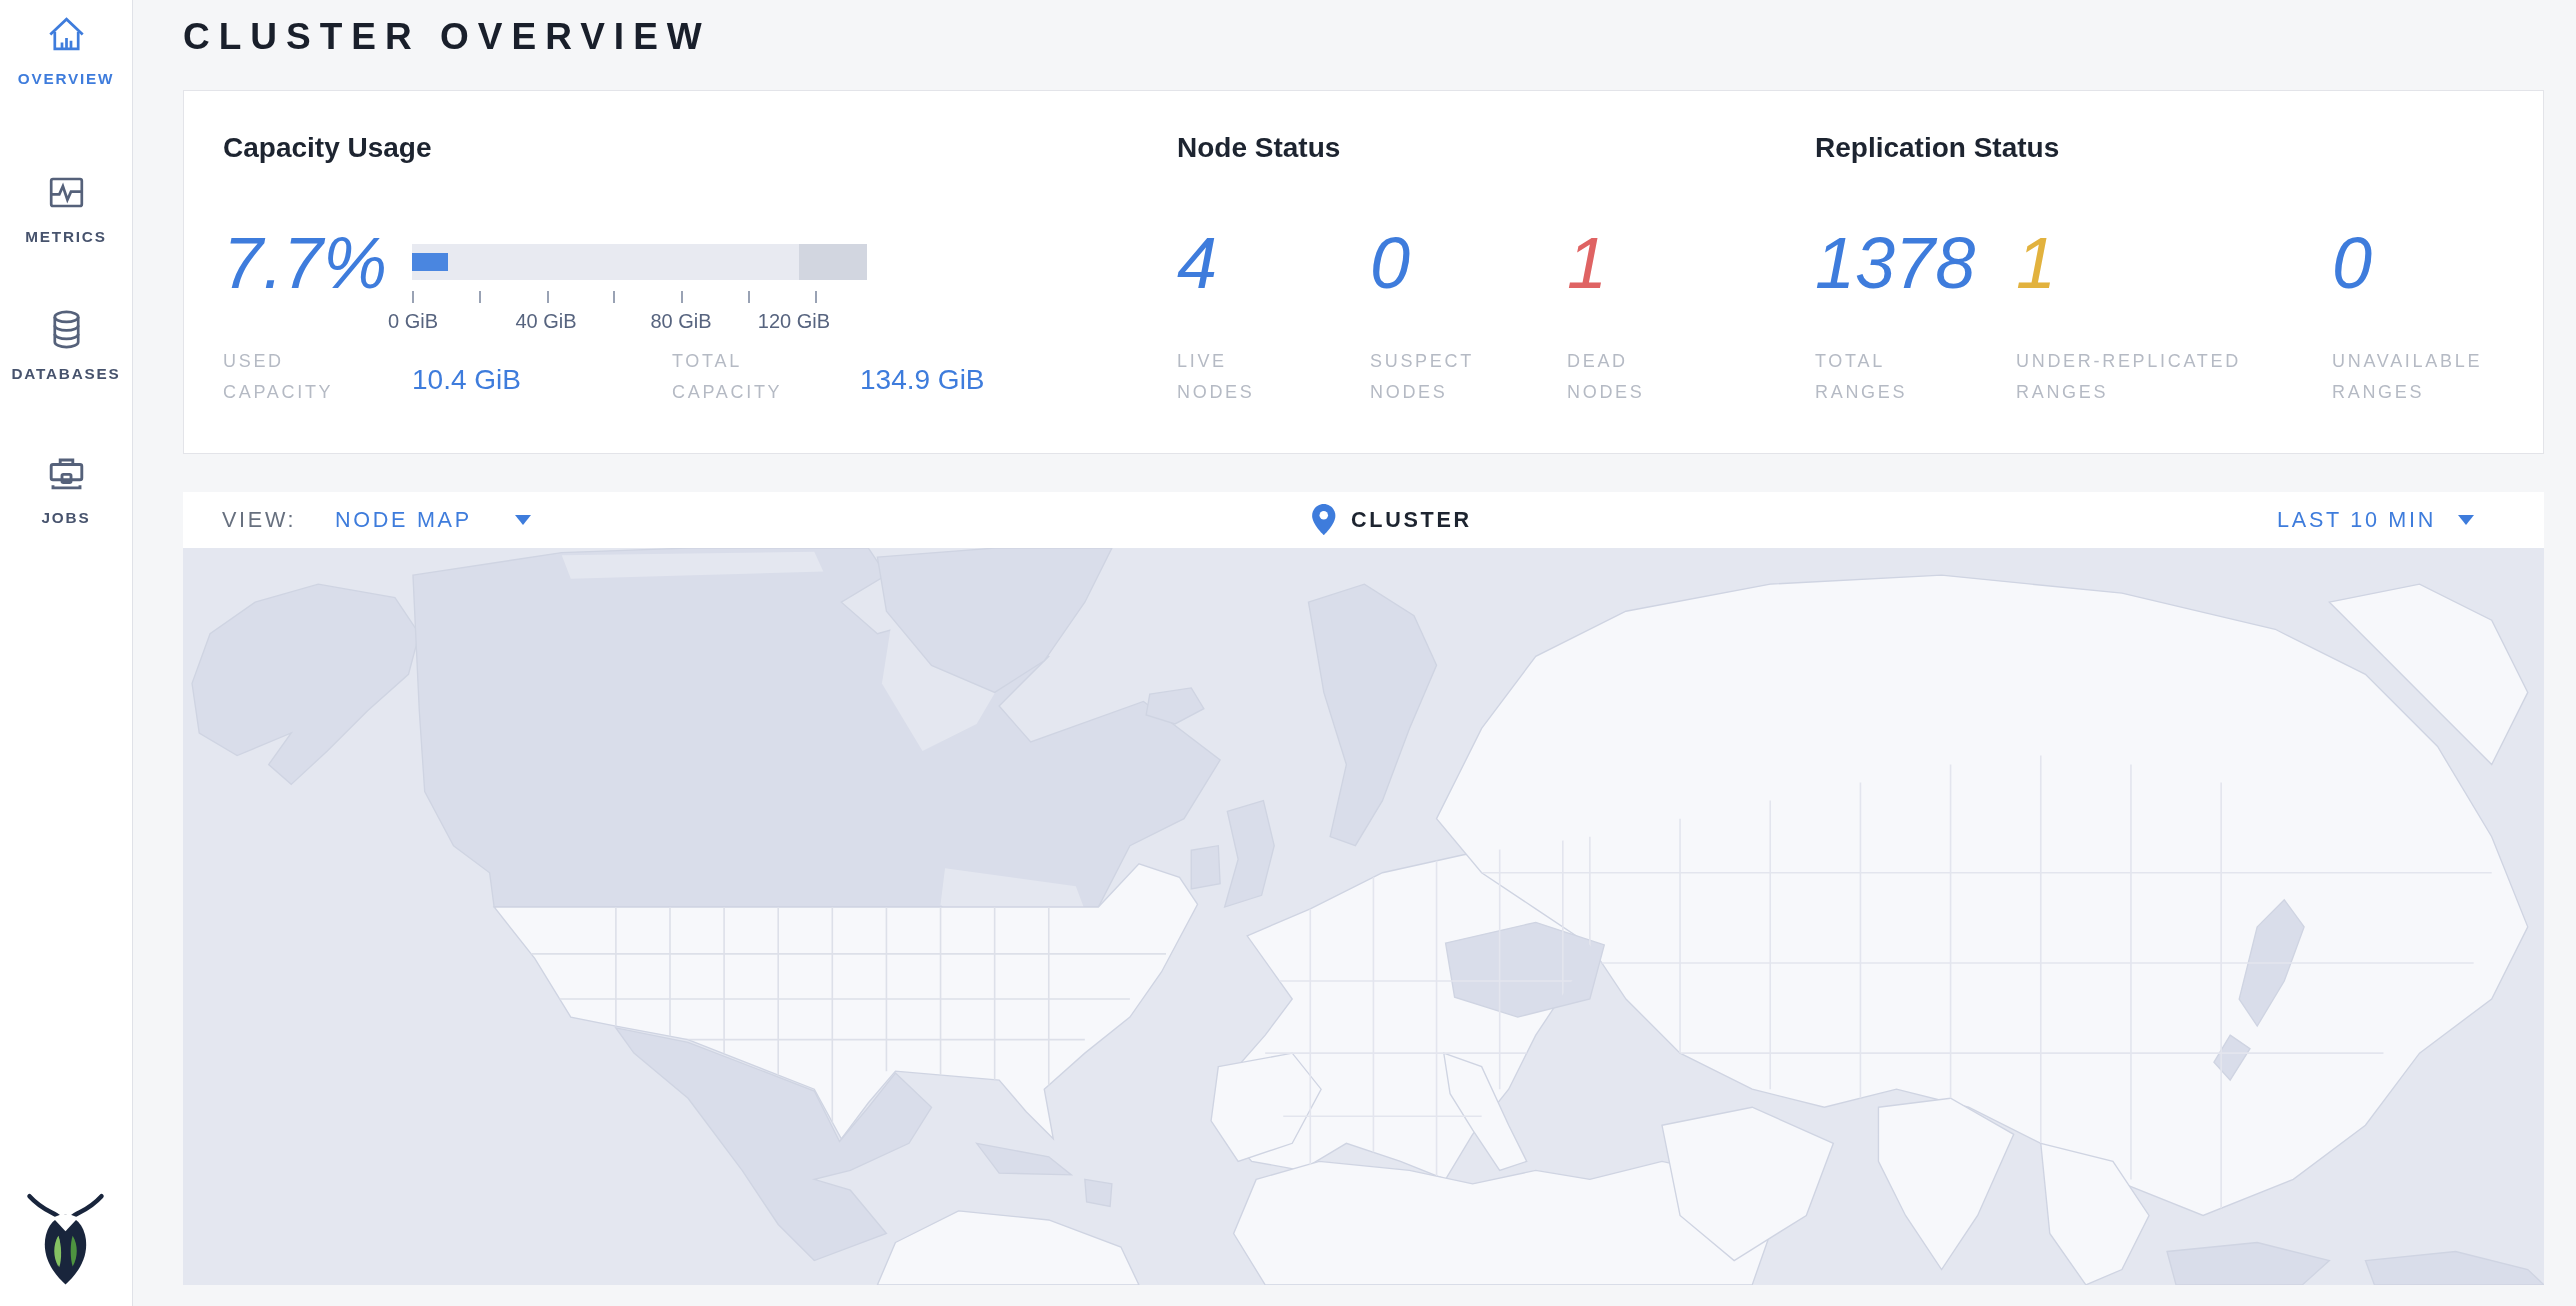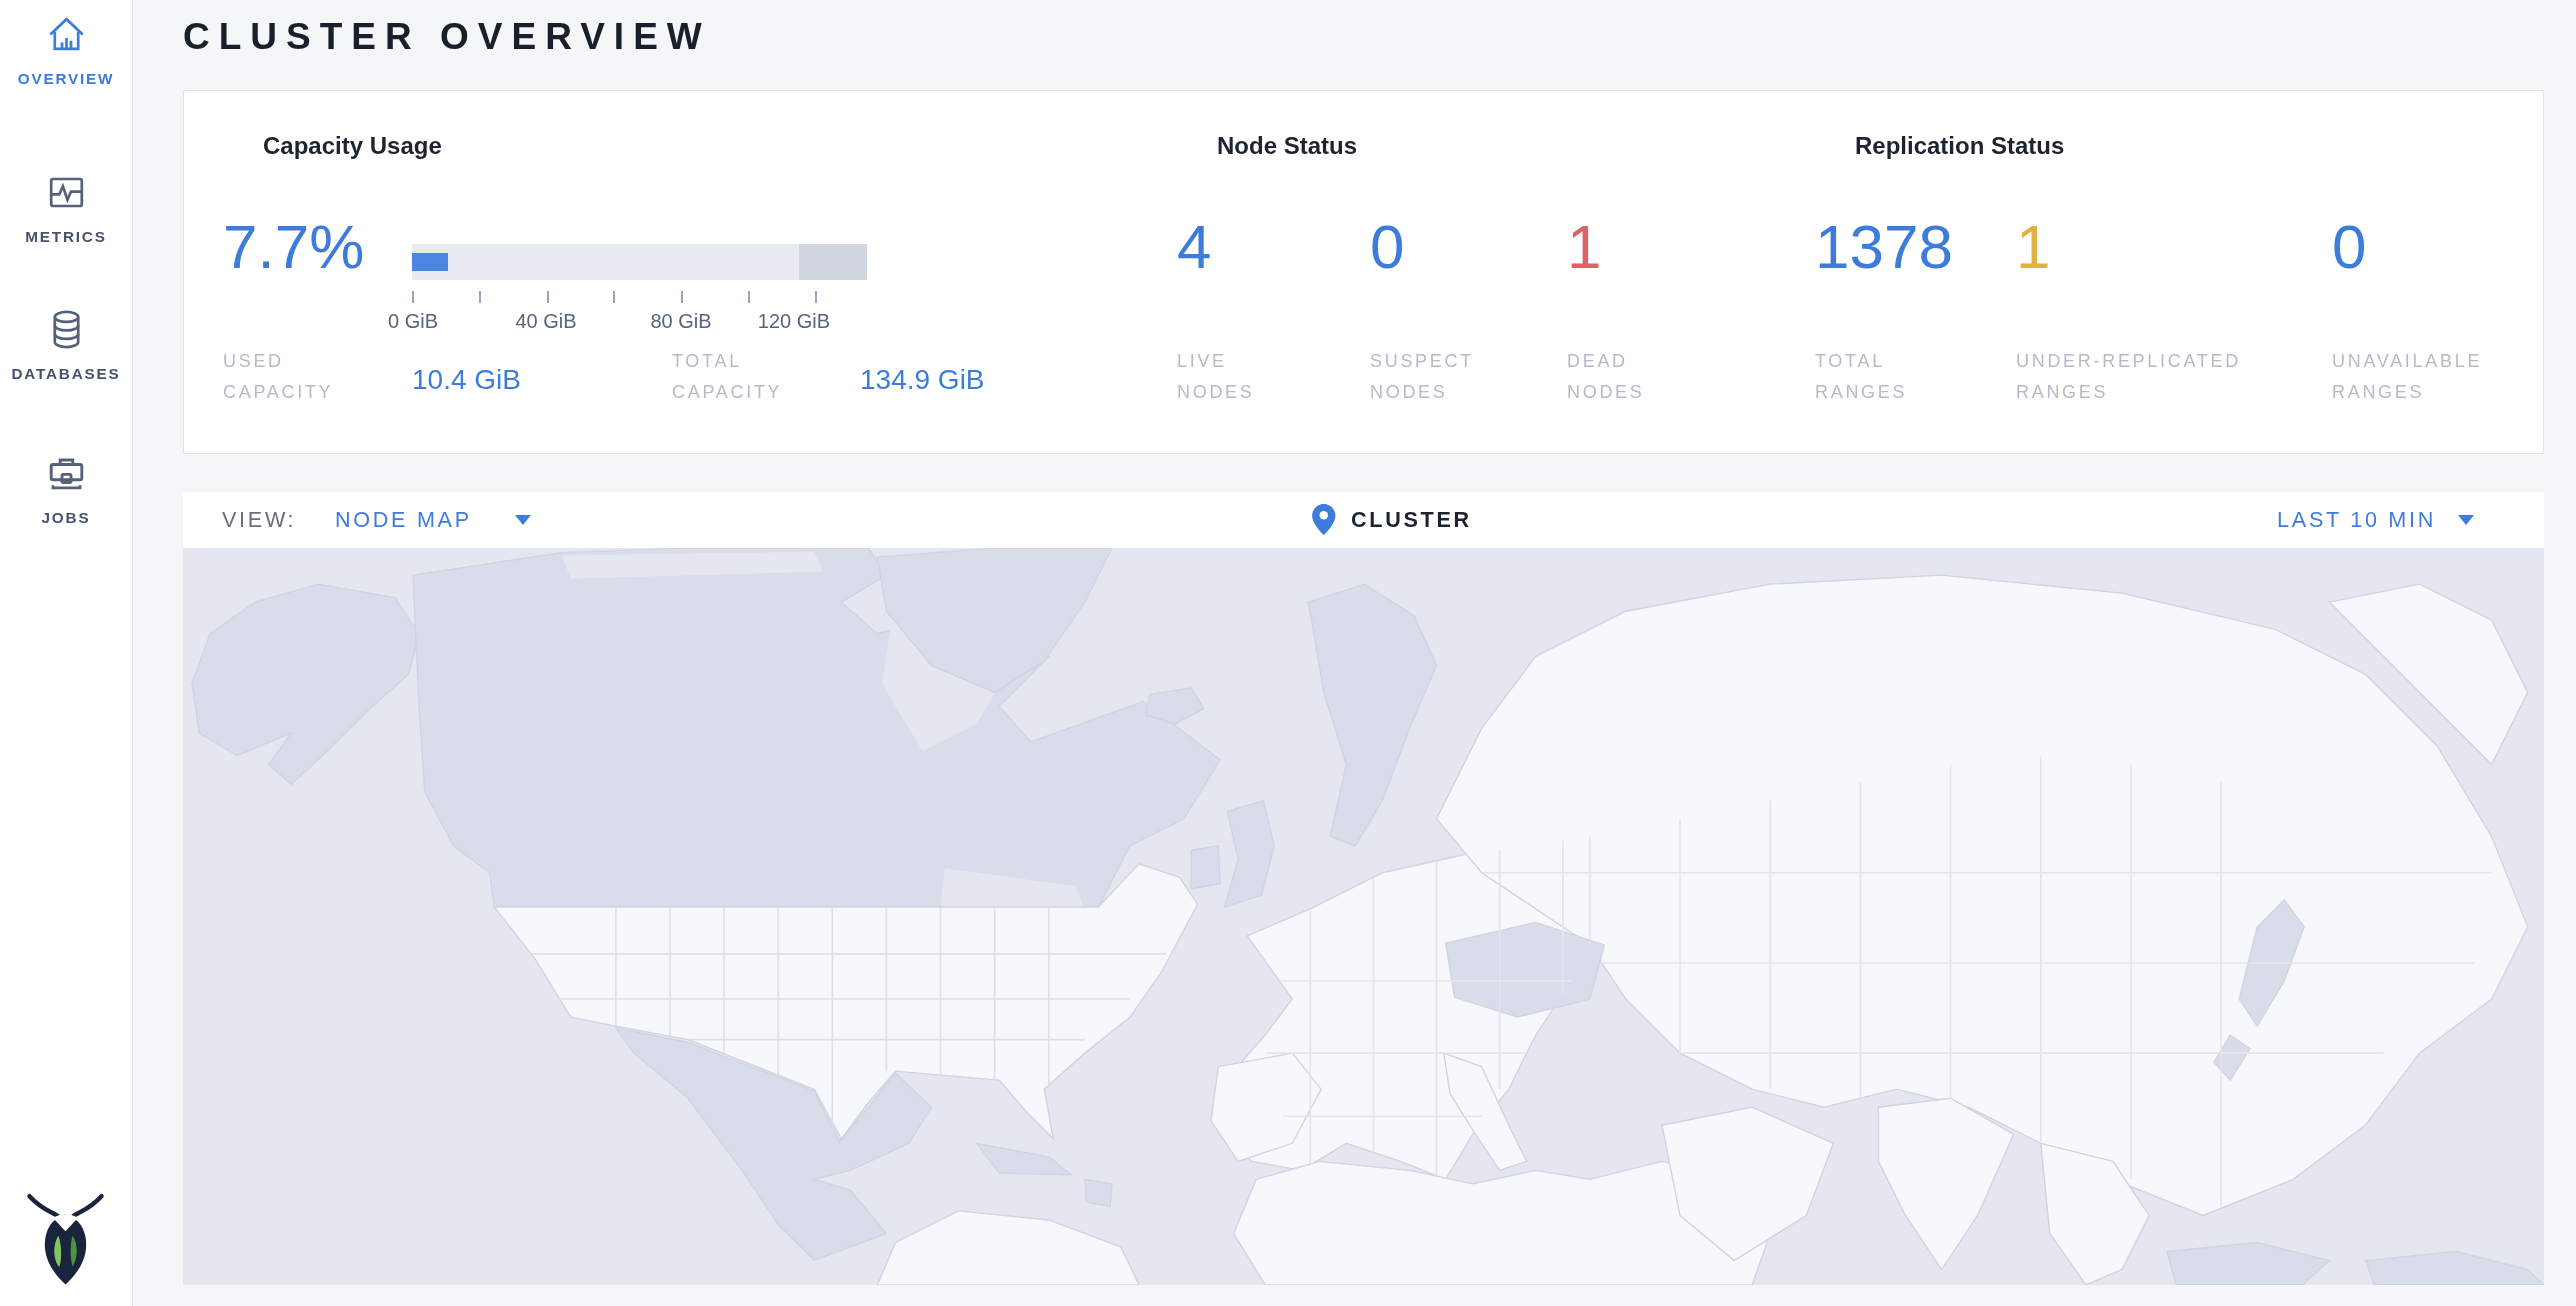--- a/index.html
+++ b/index.html
@@ -13,22 +13,22 @@
   .nav-item .nav-label{font-size:15.3px;font-weight:700;letter-spacing:1.8px;color:#47536d;}
   .nav-item.active .nav-label{color:#3e7cdc;}
   #logo{position:absolute;left:23.5px;top:1189px;width:83px;height:99px;}
   
   #content{position:absolute;left:133px;top:0;width:2443px;height:1306px;background:#f5f6f8;}
   #page-title{position:absolute;left:50px;top:16px;font-size:37px;font-weight:700;
               letter-spacing:9px;color:#191f2b;}
   .panel{position:absolute;background:#fff;border:0.9px solid #e3e4e9;box-sizing:border-box;}
   
   #stats-panel{left:50px;top:90px;width:2361px;height:364px;}
-  .stat-title{position:absolute;top:41px;font-size:24px;font-weight:700;color:#1d2430;margin-left:40px;}
-  .big-num{position:absolute;top:126px;font-size:62px;line-height:60px;color:#3e7cdc;}
+  .stat-title{position:absolute;top:41px;font-size:28px;font-weight:700;color:#1d2430;}
+  .big-num{position:absolute;top:142px;font-size:72px;line-height:60px;color:#3e7cdc;font-style:italic;}
   .big-num.red{color:#df6363;} .big-num.amber{color:#e2b23e;}
   .stat-label{position:absolute;top:255px;font-size:18px;line-height:31px;letter-spacing:2.7px;
               color:#b5bac4;}
   .stat-value{position:absolute;top:273px;font-size:28px;color:#3e7cdc;}
   
   #cap-bar{position:absolute;left:228px;top:153px;width:455px;height:36px;background:#e8eaf1;}
   #cap-bar .nonusable{position:absolute;right:0;top:0;width:68px;height:36px;background:#d2d6e0;}
   #cap-bar .fill{position:absolute;left:0;top:9px;width:36px;height:18px;background:#4a86e0;}
   .tick{position:absolute;top:200px;width:1.8px;height:11.7px;background:#99a2b4;}
   .tick-label{position:absolute;top:219px;width:108px;text-align:center;font-size:20px;color:#57647f;}

